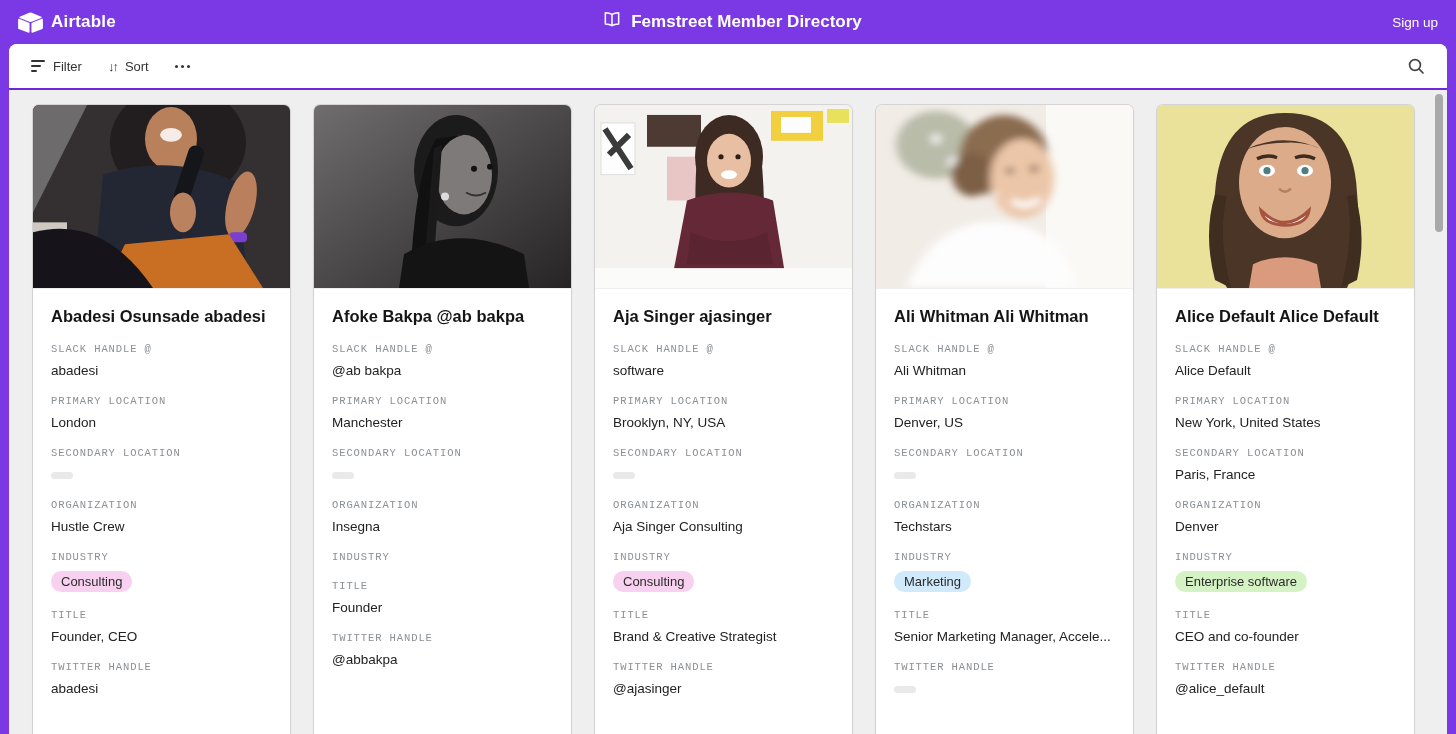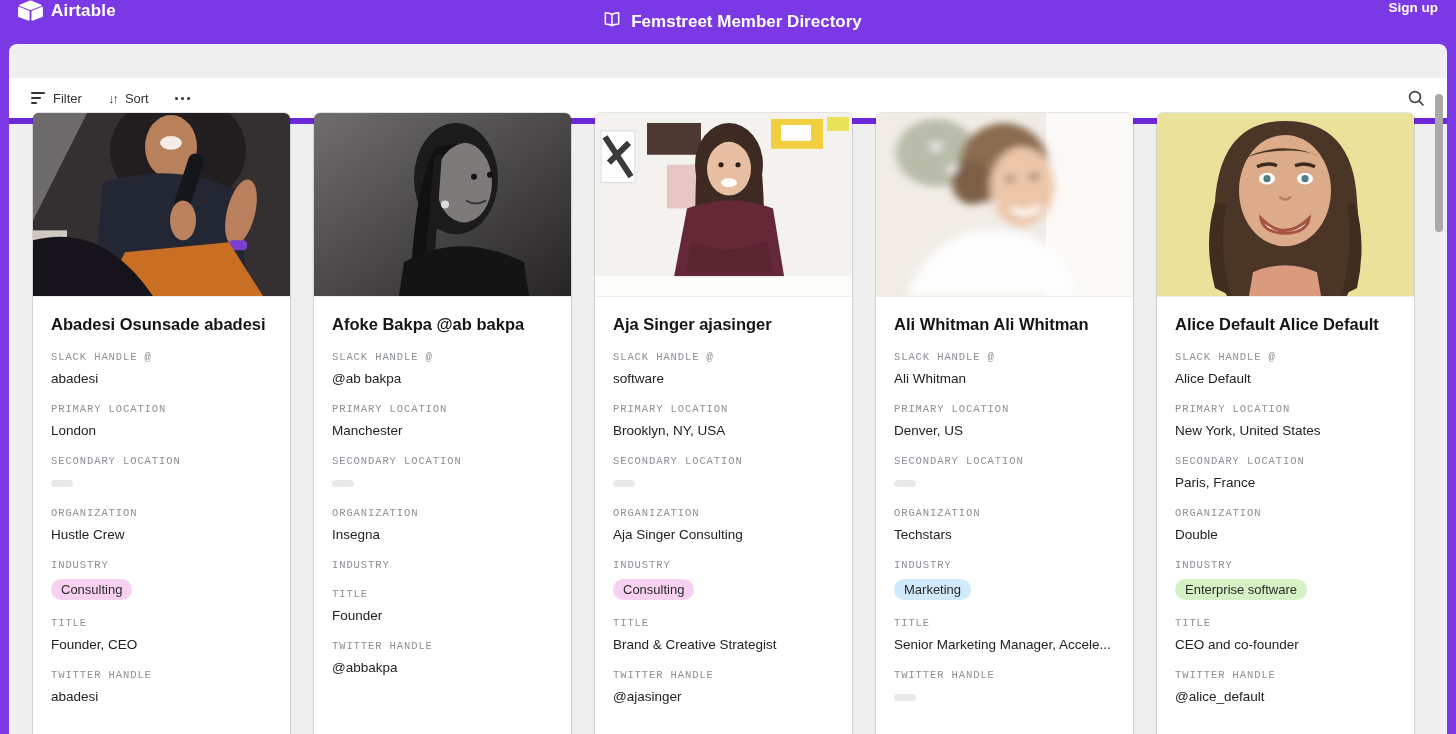--- a/index.html
+++ b/index.html
@@ -5,55 +5,55 @@
   * { margin:0; padding:0; box-sizing:border-box; }
   html,body { width:1456px; height:734px; overflow:hidden; }
   body {
     font-family:"Liberation Sans", sans-serif;
     background:#7b39e6;
     color:#1f1f1f;
   }
   
   .app-header {
     height:44px; background:#7b39e6; position:relative;
-    display:flex; align-items:flex-start; padding:0 18px;
+    display:flex; align-items:center; padding:0 18px;
   }
   .brand { display:flex; align-items:center; gap:8px; color:#fff; font-size:17px; font-weight:700; letter-spacing:.2px; }
   .brand svg { display:block; }
   .base-title {
     position:absolute; left:8px; right:0; top:0; height:44px;
     display:flex; align-items:center; justify-content:center; gap:9px;
     color:#fff; font-size:17px; font-weight:700; pointer-events:none;
   }
   .base-title * { pointer-events:auto; }
-  .signup { margin-left:auto; color:#fff; font-size:13.5px; font-weight:700; cursor:pointer; }
+  .signup { margin-left:auto; color:#fff; font-size:13.5px; font-weight:400; cursor:pointer; }
 
   
   .panel {
     position:absolute; left:9px; right:9px; top:44px; bottom:0;
     background:#efefef; border-radius:8px 8px 0 0; overflow:hidden;
   }
   .toolbar {
     height:46px; background:#fff; display:flex; align-items:center;
-    padding:0 22px; gap:26px; border-bottom:6px solid #6d28d9;margin-top:34px;
+    padding:0 22px; gap:26px; border-bottom:2px solid #6d28d9;
   }
   .tool-item { display:flex; align-items:center; gap:8px; font-size:13px; color:#333; cursor:pointer; }
   .filter-icon { display:inline-flex; flex-direction:column; gap:3px; align-items:flex-start; }
   .filter-icon i { display:block; height:2px; background:#333; border-radius:1px; }
   .filter-icon i:nth-child(1){width:14px;} .filter-icon i:nth-child(2){width:10px;} .filter-icon i:nth-child(3){width:6px;}
   .sort-icon { font-size:13px; color:#333; letter-spacing:-2px; font-weight:600; }
   .more-icon { display:inline-flex; gap:3px; }
   .more-icon i { width:3px; height:3px; border-radius:50%; background:#333; }
   .toolbar .spacer { flex:1; }
   .search-btn { cursor:pointer; display:flex; align-items:center; }
 
   
   .gallery {
     position:absolute; top:46px; left:0; right:0; bottom:0;
-    padding:23px 24px 0 24px;
+    padding:15px 24px 0 24px;
     display:flex; gap:24px; align-items:flex-start;
     overflow:hidden;
   }
   .card {
     width:257px; flex:0 0 257px; background:#fff; border-radius:6px;
     box-shadow:0 0 0 1px rgba(0,0,0,.10), 0 1px 3px rgba(0,0,0,.06);
     overflow:hidden; cursor:pointer; min-height:660px;
   }
   .photo { width:257px; height:184px; background:#ddd; border-bottom:1px solid #eee; }
   .photo svg { display:block; width:100%; height:100%; }
@@ -408,21 +408,21 @@
     <div class="field-value">New York, United States</div>
   </div>
 
   <div class="field">
     <div class="field-label">SECONDARY LOCATION</div>
     <div class="field-value">Paris, France</div>
   </div>
 
   <div class="field">
     <div class="field-label">ORGANIZATION</div>
-    <div class="field-value">Double</div>
+    <div class="field-value">Denver</div>
   </div>
 
   <div class="field">
     <div class="field-label">INDUSTRY</div>
     <div class="field-value"><span class="pill" style="background: rgb(212, 242, 195);">Enterprise software</span></div>
   </div>
 
   <div class="field">
     <div class="field-label">TITLE</div>
     <div class="field-value">CEO and co-founder</div>

